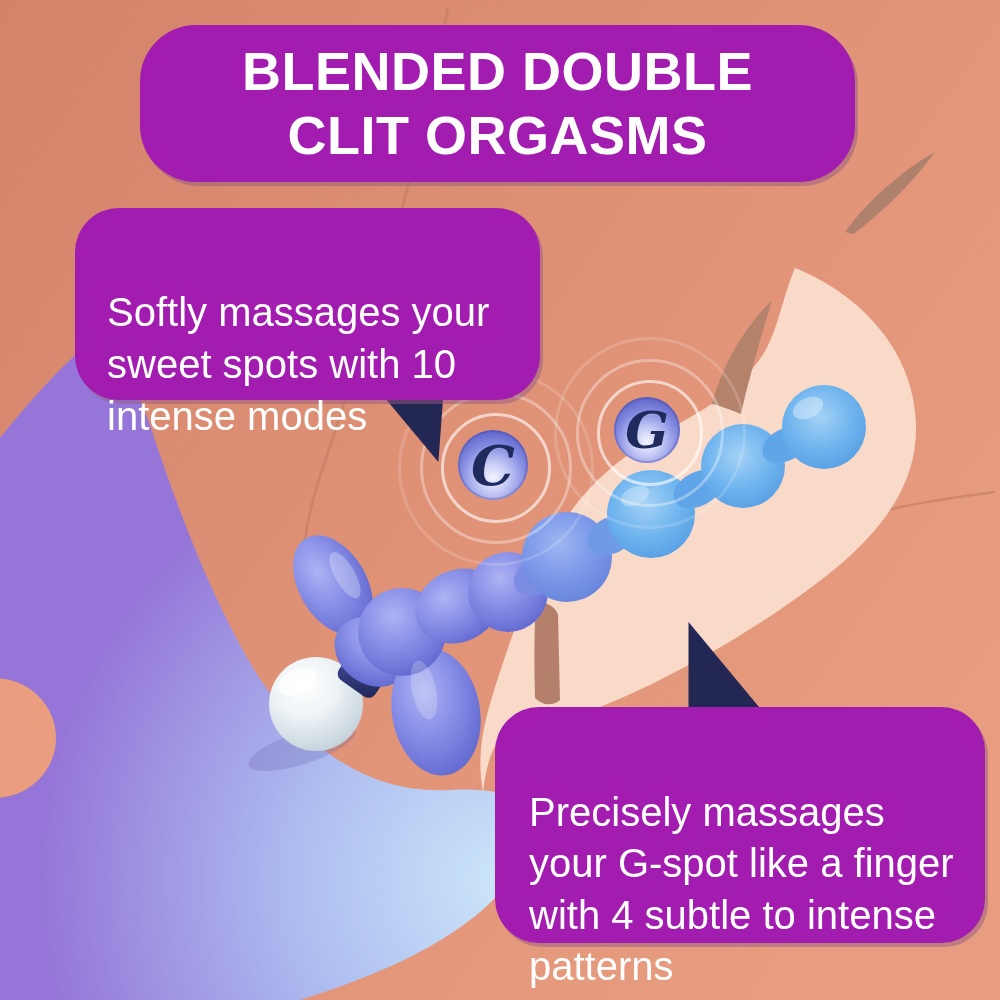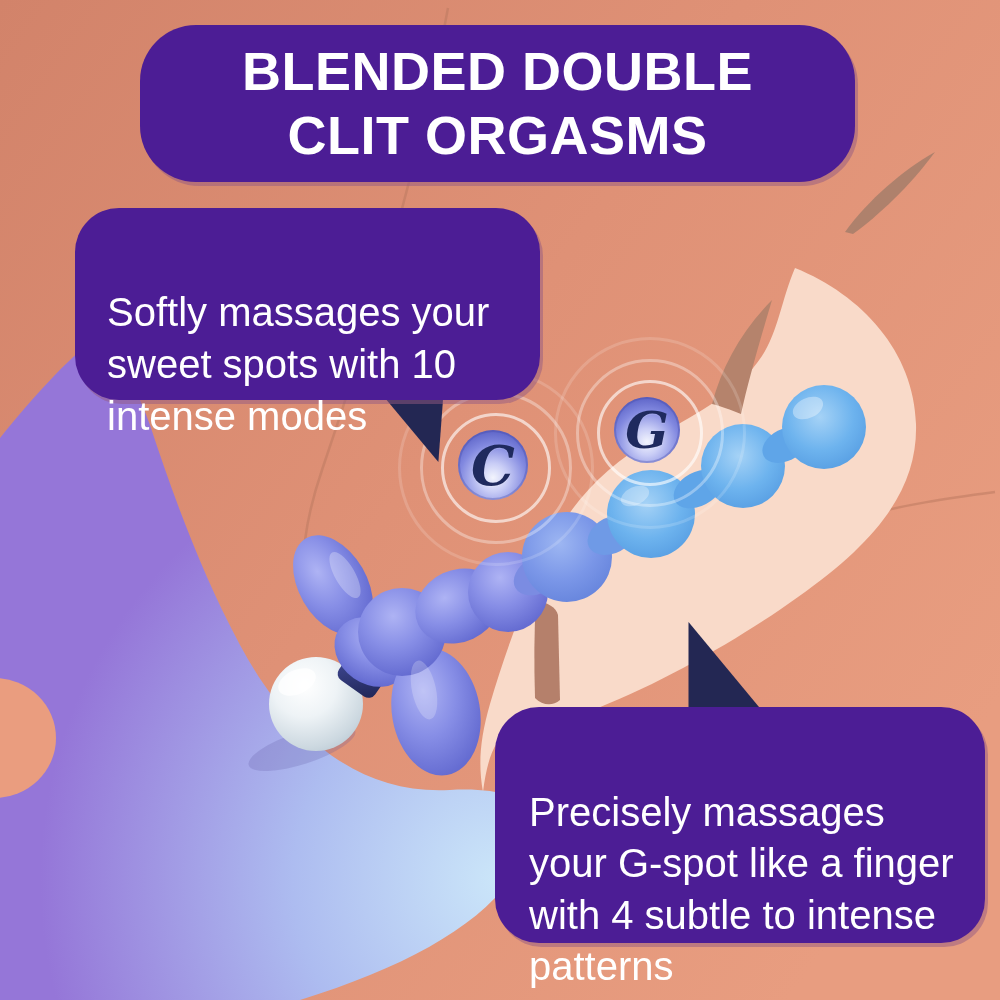--- a/index.html
+++ b/index.html
@@ -35,21 +35,21 @@
   .badge-g{left:614px;top:397px;width:66px;height:66px;font-size:51px;}
 
   
   .tail{position:absolute;background:#232753;z-index:3;
         filter:drop-shadow(2px 2px 0 rgba(148,90,130,.45));}
   .tail-left{left:374px;top:392px;width:74px;height:70px;
              clip-path:polygon(8% 0,94% 0,87% 100%);}
   .tail-right{left:687px;top:622px;width:76px;height:88px;
               clip-path:polygon(2% 0,2% 100%,98% 100%);}
   .bubble{
-    position:absolute;background:#4c1d95;color:#fff;z-index:4;
+    position:absolute;background:#a21caf;color:#fff;z-index:4;
     box-sizing:border-box;white-space:pre-line;
     box-shadow:3px 4px 0 rgba(148,90,130,.5);
   }
   .title-bubble{
     left:140px;top:25px;width:715px;height:157px;border-radius:56px;
     display:flex;align-items:center;justify-content:center;text-align:center;
     font-weight:bold;font-size:54px;line-height:1.17;letter-spacing:.5px;
   }
   .callout-left{
     left:75px;top:208px;width:465px;height:192px;border-radius:44px;

